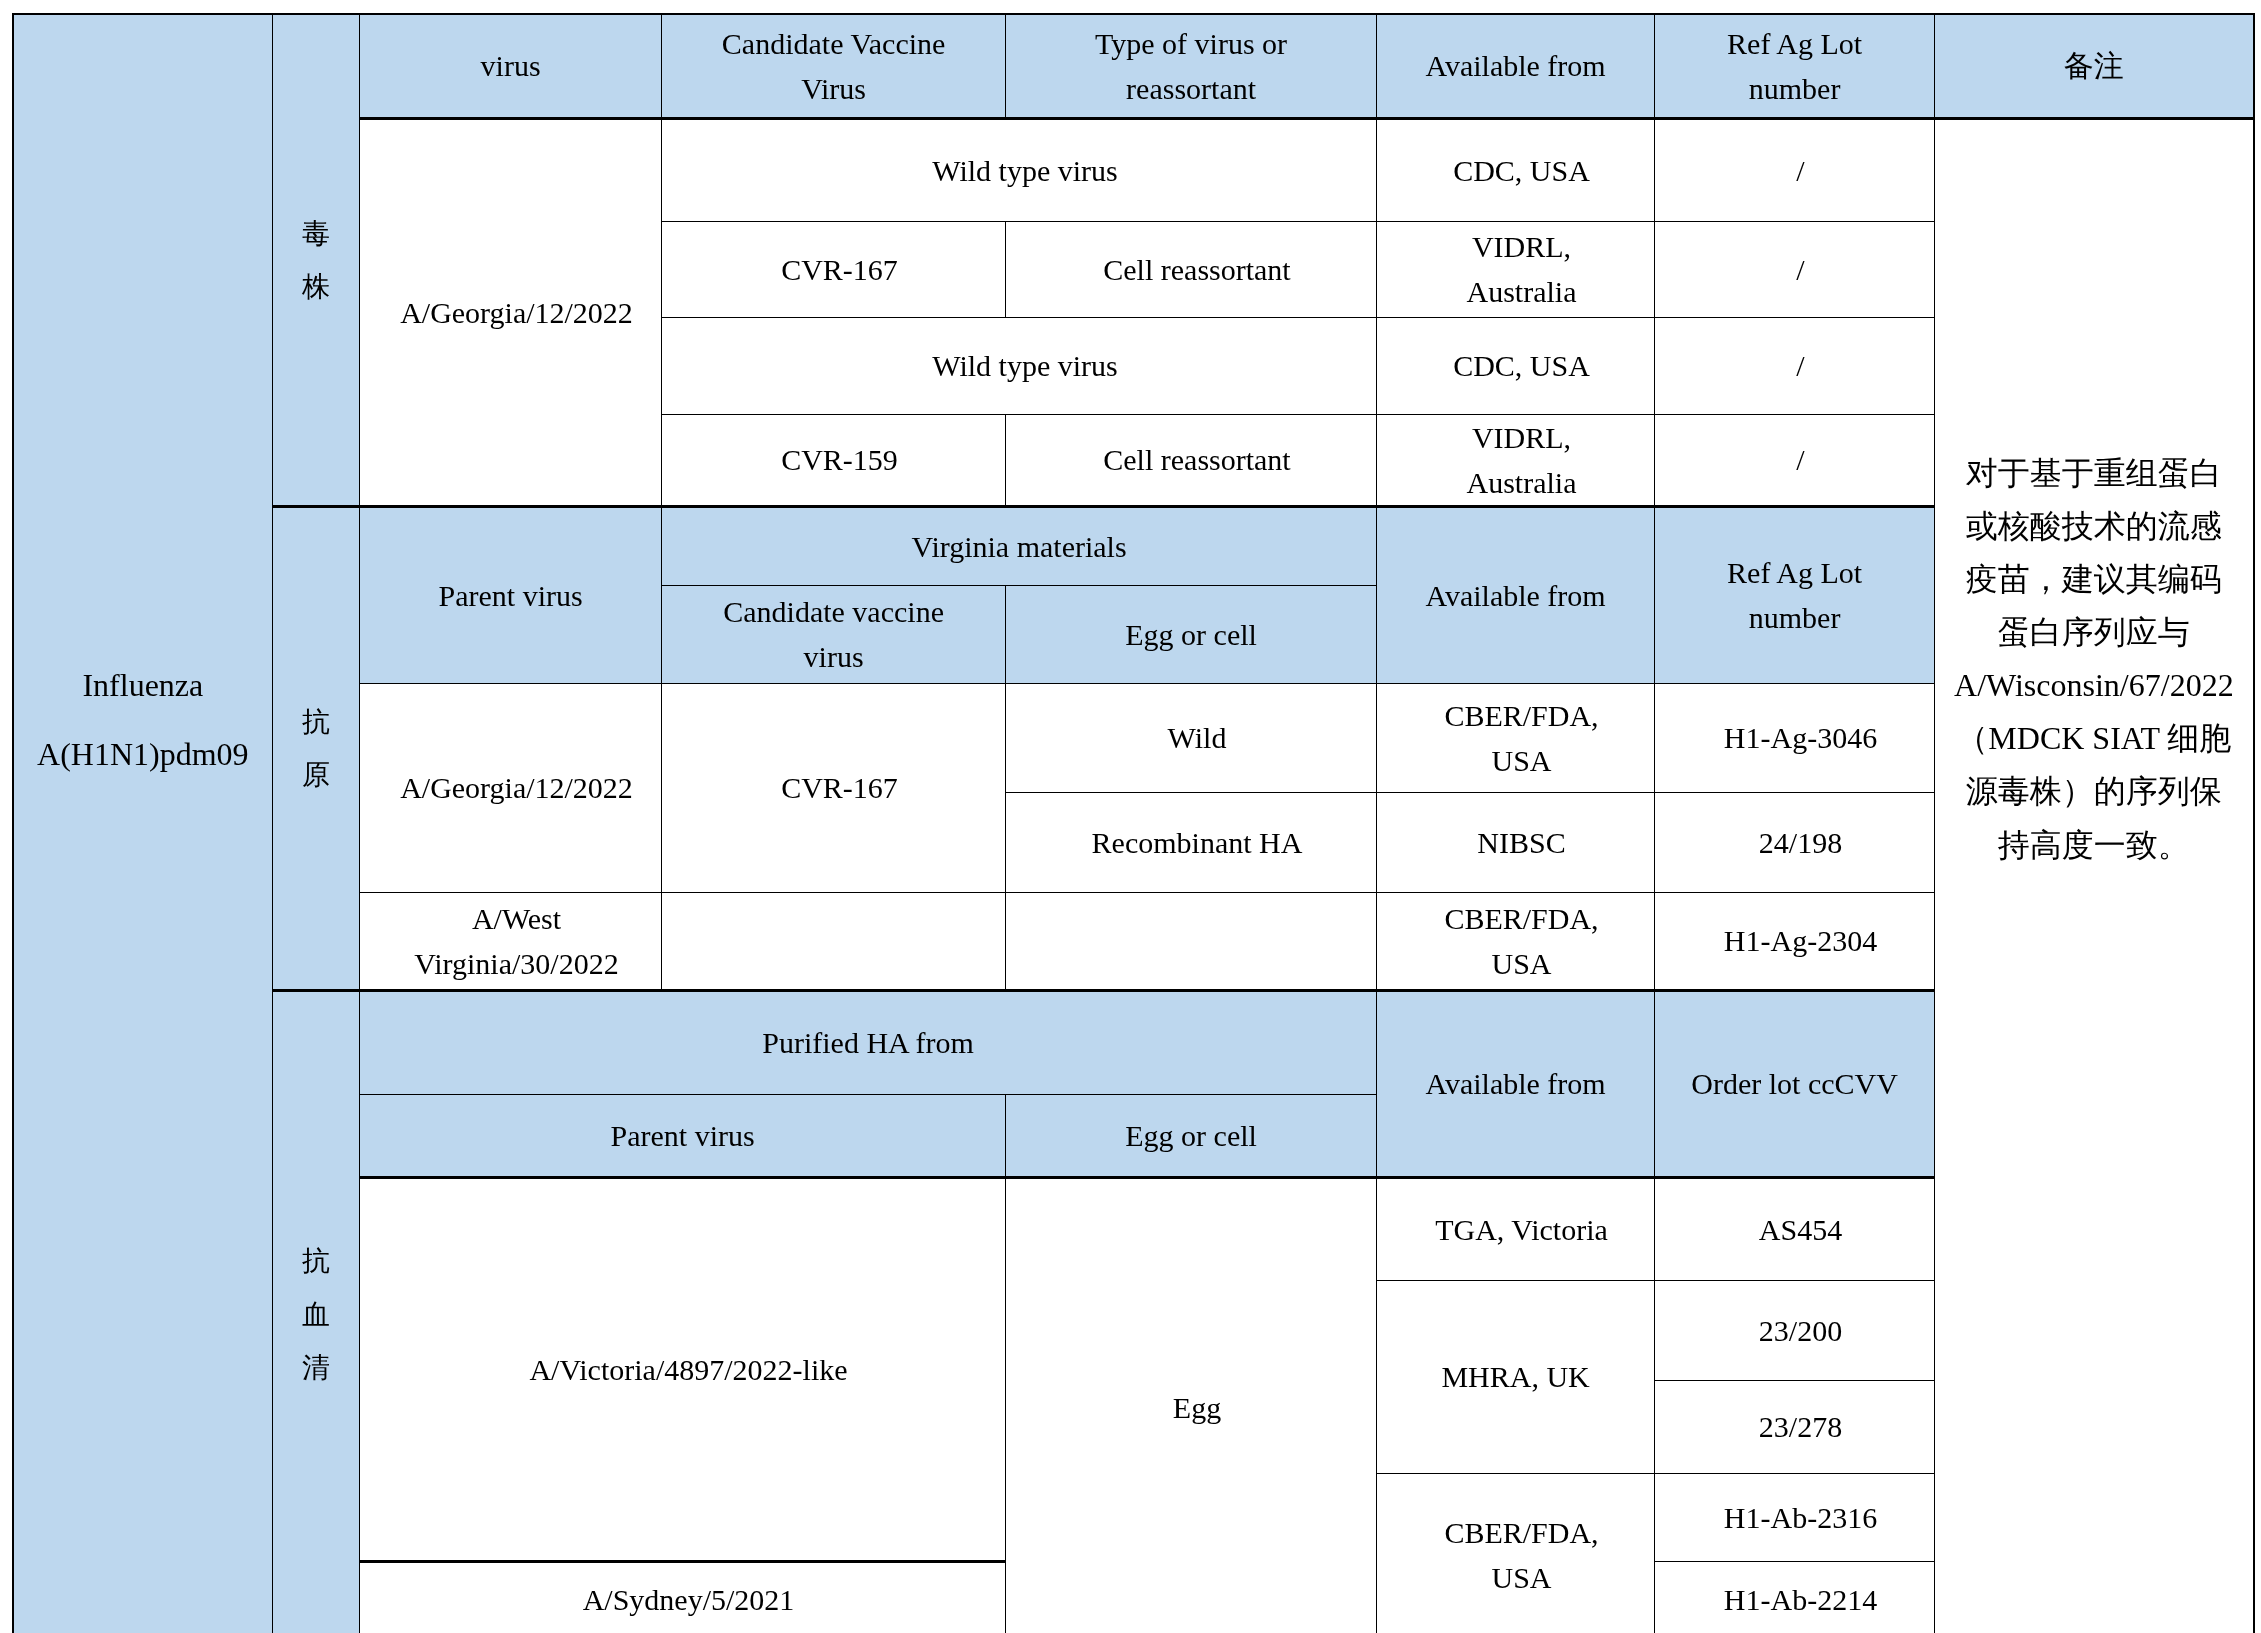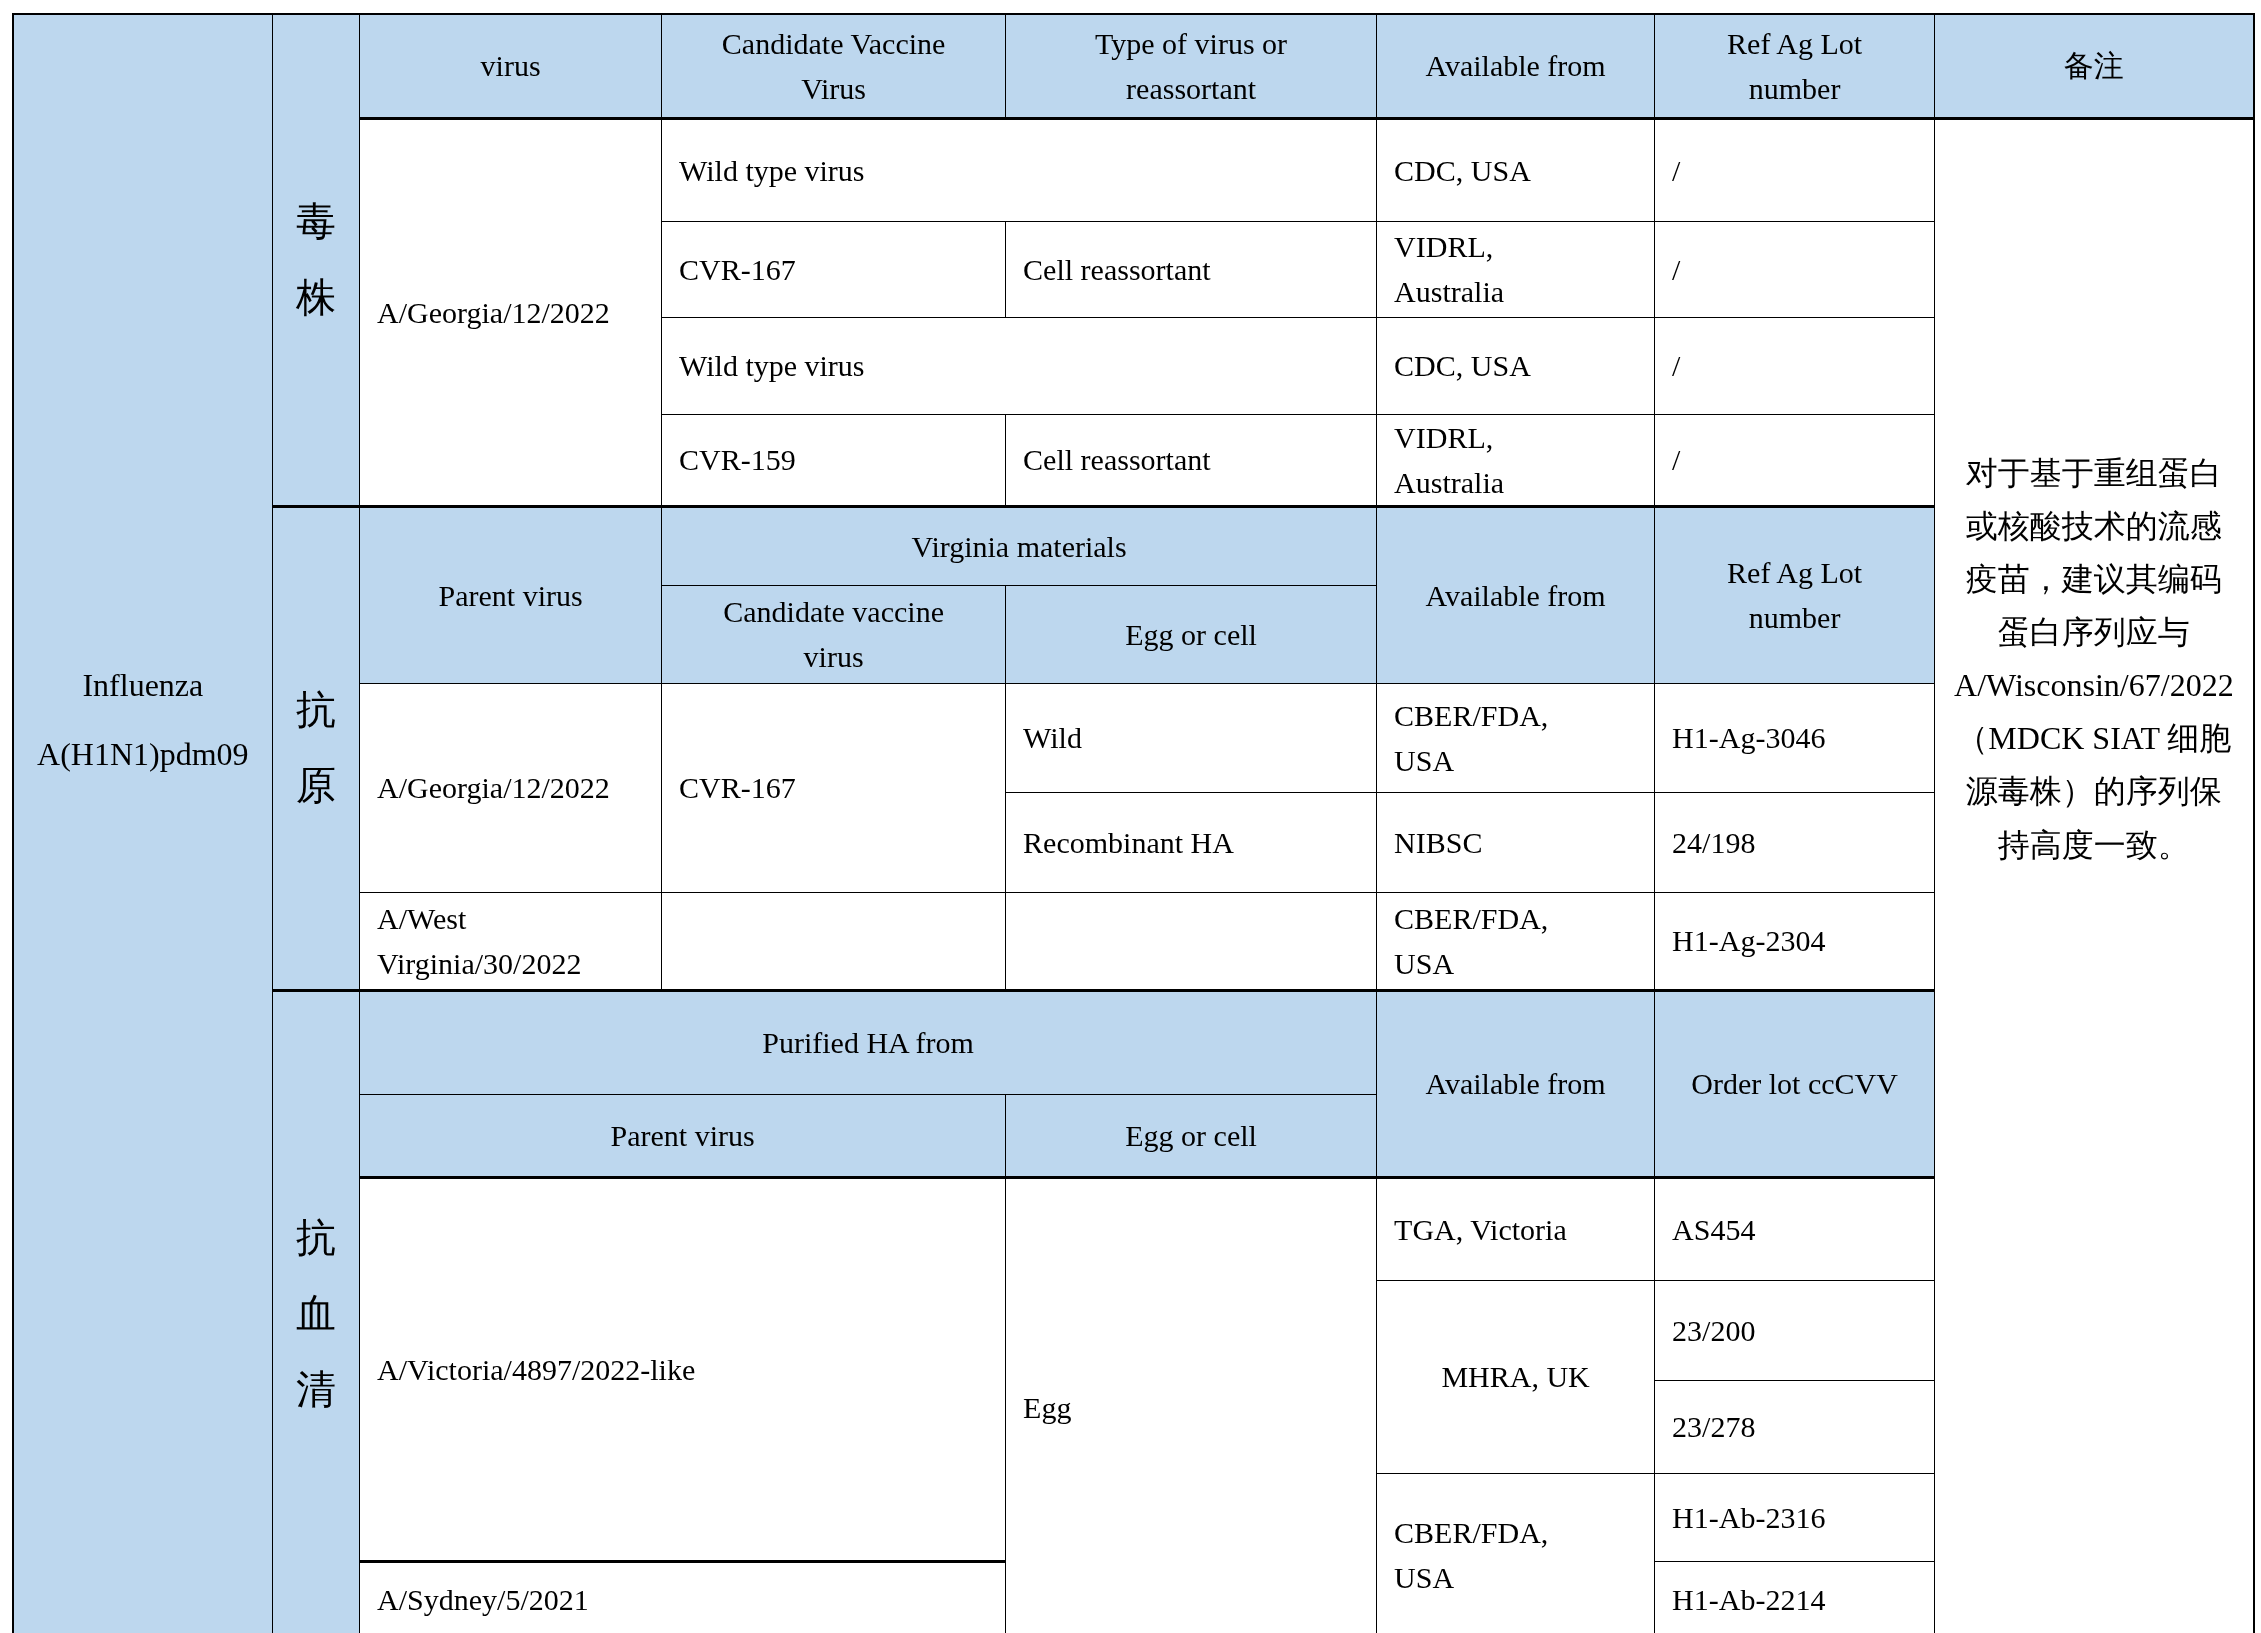--- a/index.html
+++ b/index.html
@@ -21,33 +21,33 @@
     border:1.3px solid #000;
     vertical-align:middle;
     font-size:30px;
     line-height:1.5;
     white-space:pre-line;
     overflow:hidden;
     padding:0;
   }
   .fill{background:var(--fill,#bdd7ee);}
   .c{text-align:center;}
-  .l{text-align:left;padding-left:17px;padding-right:5.2px;}
+  .l{text-align:center;padding-left:17px;padding-right:5.2px;}
   .thick-b{border-bottom-width:3.9px;}
   .group{
     text-align:center;font-size:32px;line-height:2.15;
     padding-bottom:213px;
   }
   .remark{
     text-align:center;font-size:32px;line-height:1.66;
     padding-bottom:438px;
   }
   .vstack{
     display:inline-block;width:1.12em;
-    font-size:40px;line-height:1.9;
+    font-size:28px;line-height:1.9;
     word-break:break-all;
   }
 </style>
 </head>
 <body>
 
 <div class="page">
   <table class="vt">
     <colgroup>
       <col style="width:260px">

